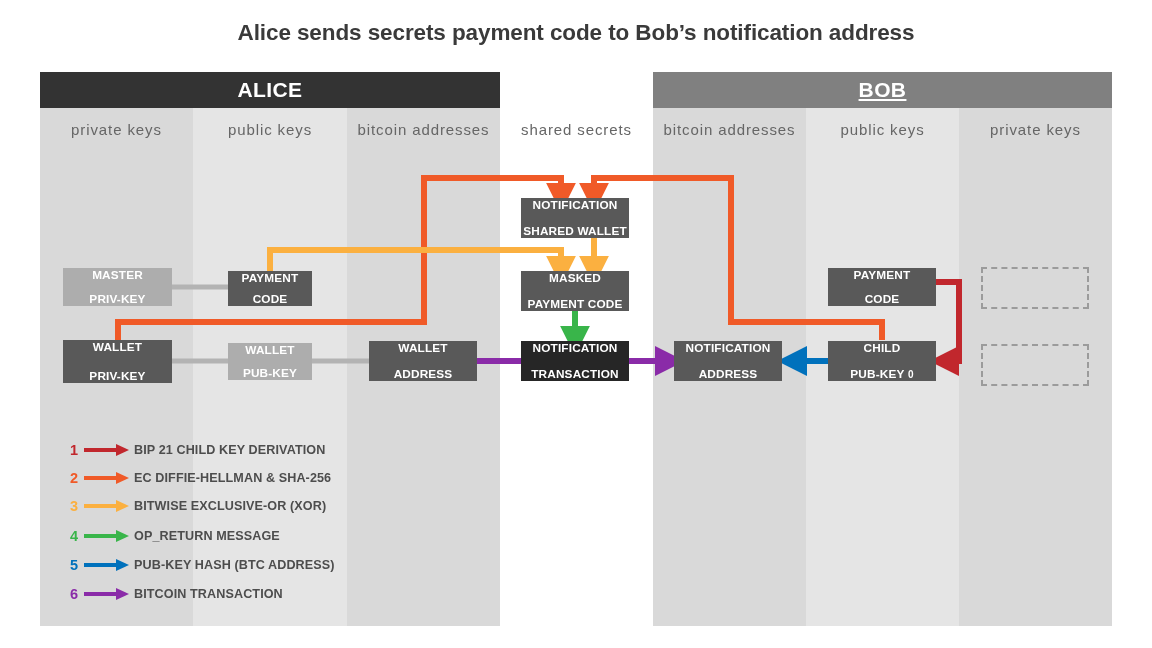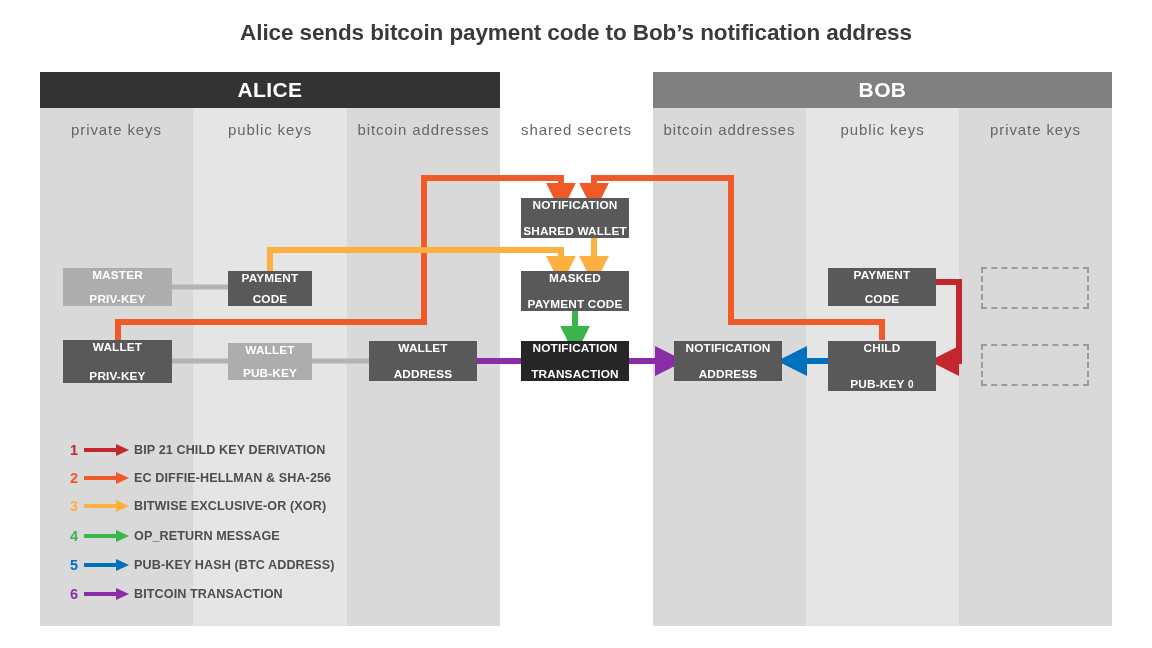--- a/index.html
+++ b/index.html
@@ -26,21 +26,21 @@
   .band.white { background: #ffffff; }
 
   
   .party {
     position: absolute; top: 72px; height: 36px;
     color: #ffffff; font-size: 21px; font-weight: bold;
     display: flex; align-items: center; justify-content: center;
     letter-spacing: 0.4px;
   }
   .party.alice { background: #333333; }
-  .party.bob   { background: #808080; }
+  .party.bob   { background: #808080; text-decoration: underline; }
 
   
   .colcap {
     position: absolute; top: 118px; height: 22px;
     display: flex; align-items: center; justify-content: center;
     font-size: 15px; color: #666666; letter-spacing: 0.9px;
   }
 
   
   .node {
@@ -80,21 +80,21 @@
     position: absolute; left: 72px; top: 0;
     font-size: 12.6px; font-weight: bold; color: #4d4d4d;
     line-height: 20px; white-space: nowrap; letter-spacing: 0.1px;
   }
 </style>
 </head>
 <body>
 
 <div id="stage">
 
-  <div class="title">Alice sends bitcoin payment code to Bob’s notification address</div>
+  <div class="title">Alice sends secrets payment code to Bob’s notification address</div>
 
   <div class="band dark" style="left:40px;   width:153px;"></div>
   <div class="band light" style="left:193px;  width:154px;"></div>
   <div class="band dark" style="left:347px;  width:153px;"></div>
   <div class="band white" style="left:500px;  width:153px;"></div>
   <div class="band dark" style="left:653px;  width:153px;"></div>
   <div class="band light" style="left:806px;  width:153px;"></div>
   <div class="band dark" style="left:959px;  width:153px;"></div>
 
   <div class="party alice" style="left:40px;  width:460px;">ALICE</div>
@@ -193,21 +193,21 @@
   <div class="node tx" style="left:521px; top:341px; width:108px; height:40px;">
     <span class="ln">NOTIFICATION</span>
     <span class="ln">TRANSACTION</span>
   </div>
 
   <div class="node active" style="left:674px; top:341px; width:108px; height:40px;">
     <span class="ln">NOTIFICATION</span>
     <span class="ln">ADDRESS</span>
   </div>
 
-  <div class="node active" style="left:828px; top:341px; width:108px; height:50px;">
+  <div class="node active" style="left:828px; top:341px; width:108px; height:40px;">
     <span class="ln">CHILD</span>
     <span class="ln"><span>PUB-KEY</span>&nbsp;<span class="sub">0</span></span>
   </div>
 
   <div class="node active" style="left:828px; top:268px; width:108px; height:38px;">
     <span class="ln">PAYMENT</span>
     <span class="ln">CODE</span>
   </div>
 
   <div class="ghost" style="left:981px; top:267px; width:108px; height:42px;"></div>

